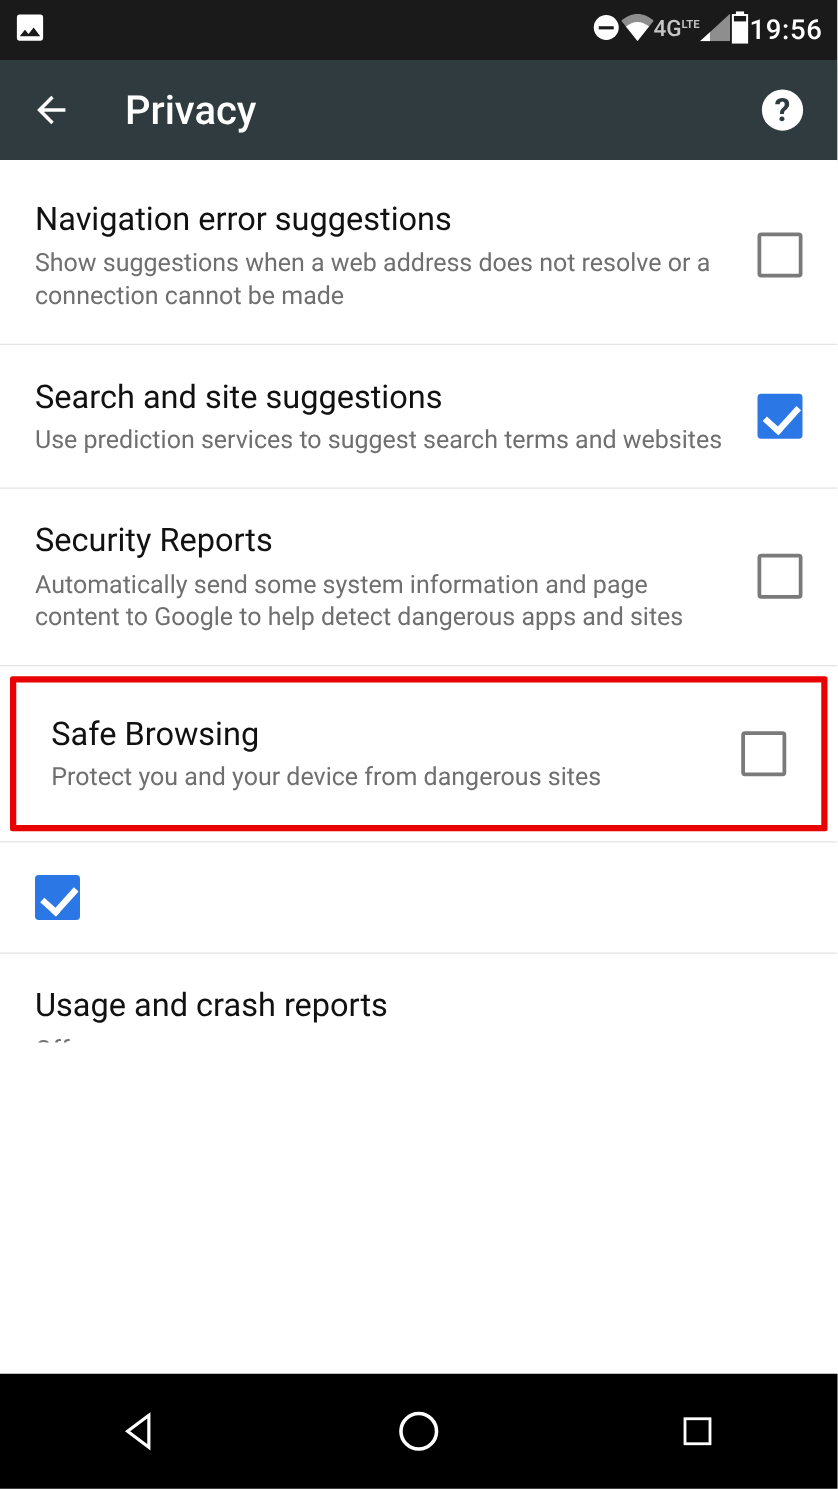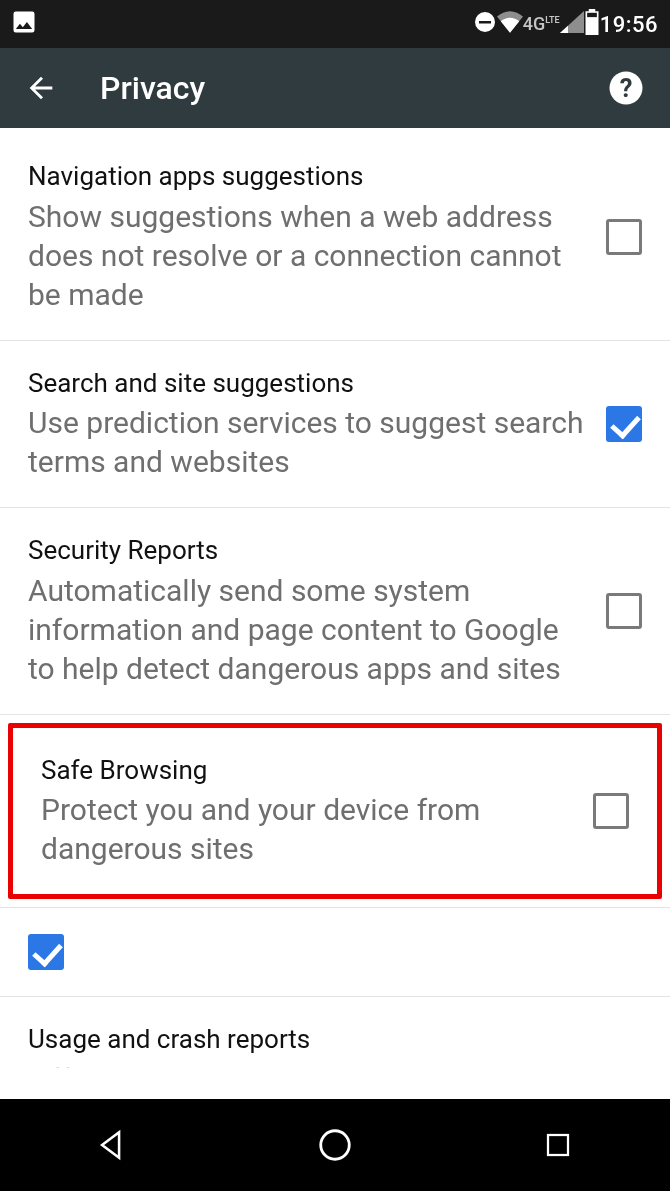--- a/index.html
+++ b/index.html
@@ -20,21 +20,21 @@
   .appbar .back { width: 40px; display:flex; align-items:center; }
   .appbar .title { font-size: 32px; font-weight: 500; margin-left: 36px; flex: 1; }
   .appbar .help { width: 40px; display:flex; align-items:center; justify-content:center; }
   .content { background: #fff; padding-top: 6px; }
   .item {
     display: flex; align-items: center; padding: 26px 28px 26px 28px;
     border-bottom: 1px solid #e4e4e4;
   }
   .item .text { flex: 1; padding-right: 20px; }
   .item .title2 { font-size: 26px; color: #111; font-weight: 400; line-height: 1.25; }
-  .item .sub { font-size: 30px; color: #6f6f6f; margin-top: 4px; line-height: 1.3; }
+  .item .sub { font-size: 20px; color: #6f6f6f; margin-top: 4px; line-height: 1.3; }
   .cb { width: 36px; height: 36px; border: 3px solid #7a7a7a; border-radius: 3px; position: relative; flex-shrink:0; }
   .cb.checked { background: #2b77e6; border-color: #2b77e6; }
   .cb.checked::after {
     content: ""; position: absolute; left: 8px; top: 1px;
     width: 12px; height: 22px; border: solid #fff; border-width: 0 5px 5px 0;
     transform: rotate(42deg);
   }
   .highlight { border: 5px solid #e80202; margin: 8px 8px 8px 8px; border-radius: 2px; }
   .highlight .item { border-bottom: none; }
   .last-item { border-bottom: none; padding-bottom: 0; }
@@ -100,21 +100,21 @@
         <circle cx="12" cy="12" r="11" fill="#fff"></circle>
         <text x="12" y="18" text-anchor="middle" font-size="17" font-weight="bold" fill="#2f3b3e">?</text>
       </svg>
   </div>
 </div>
 
 <div class="content">
 
   <div class="item">
     <div class="text">
-      <div class="title2">Navigation apps suggestions</div>
+      <div class="title2">Navigation error suggestions</div>
       <div class="sub">Show suggestions when a web address does not resolve or a connection cannot be made</div>
     </div>
     <div class="cb"></div>
   </div>
 
   <div class="item">
     <div class="text">
       <div class="title2">Search and site suggestions</div>
       <div class="sub">Use prediction services to suggest search terms and websites</div>
     </div>

